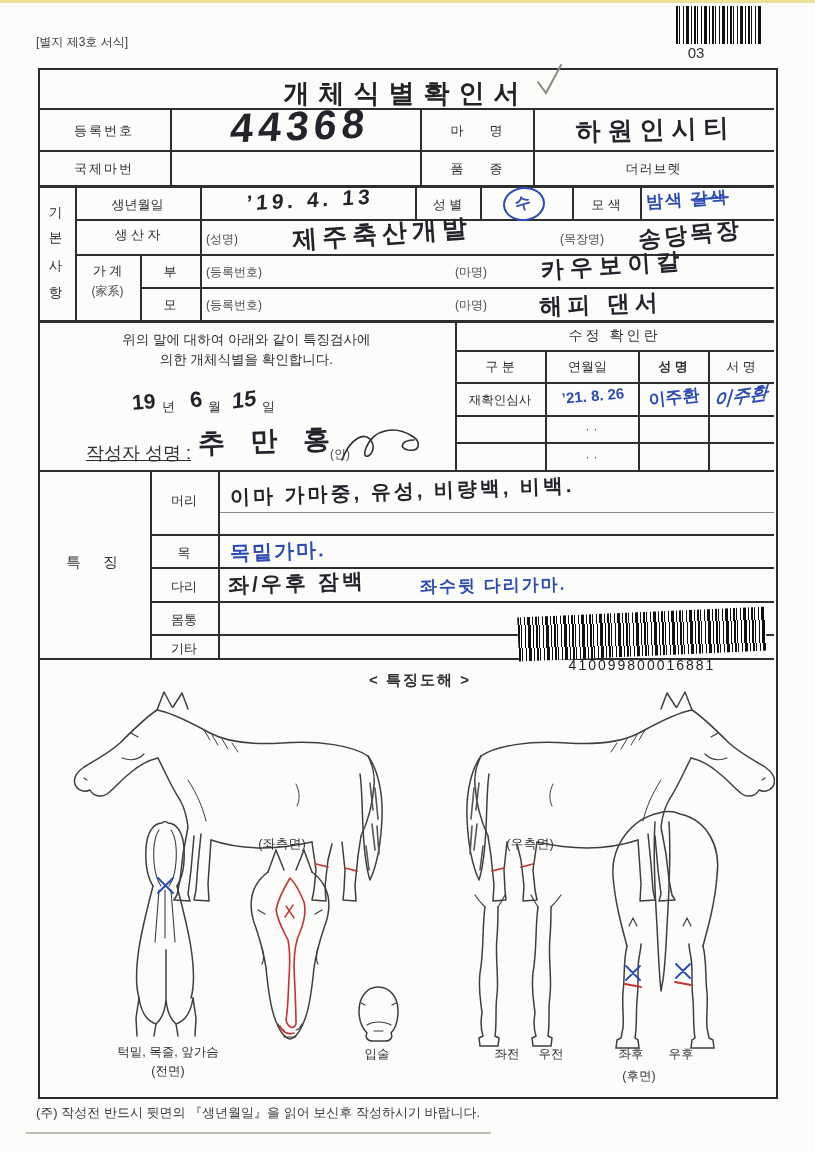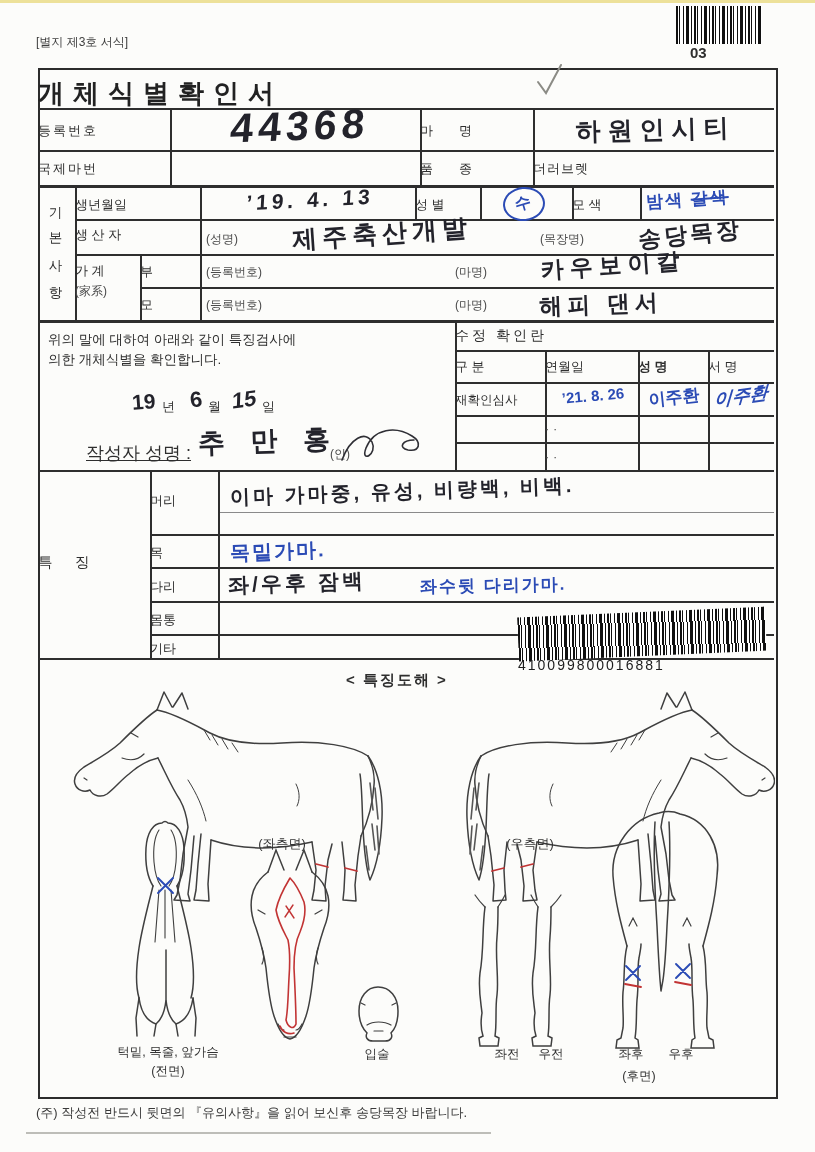--- a/index.html
+++ b/index.html
@@ -2,36 +2,36 @@
 <html><head>
 <meta charset="utf-8">
 <style>
   html,body{margin:0;padding:0;background:#e8e8e6;}
   #sheet{position:relative;width:815px;height:1152px;background:#fcfcfa;overflow:hidden;
          font-family:"Liberation Sans",sans-serif;color:#2b2b2b;}
   .abs{position:absolute;}
   .hl{position:absolute;background:#2e2e2e;height:1.5px;}
   .vl{position:absolute;background:#2e2e2e;width:1.5px;}
   .lbl{position:absolute;font-size:13px;color:#2e2e2e;}
-  .ctr{}
+  .ctr{text-align:center;}
   .hint{position:absolute;font-size:12px;color:#4a4a4a;}
   .hw{position:absolute;color:#23232b;font-weight:600;white-space:nowrap;}
   .hwblue{color:#2b4bb5;}
   .barcode{background:repeating-linear-gradient(90deg,#101010 0 2px,#fff 2px 3px,#101010 3px 4px,#fff 4px 7px,#101010 7px 8px,#fff 8px 10px,#101010 10px 13px,#fff 13px 15px,#101010 15px 16px,#fff 16px 18px);}
   svg text{font-family:"Liberation Sans",sans-serif;}
 </style>
 </head>
 <body>
 
 <div id="sheet">
 
   <div class="abs" style="left:0;top:45;width:815px;height:3px;background:rgba(224,203,74,.55);"></div>
   <div class="lbl" style="left:36px;top:34px;font-size:12px;color:#3d3d3d;">[별지 제3호 서식]</div>
   <div class="abs barcode" style="left:676px;top:6px;width:86px;height:38px;"></div>
-  <div class="lbl" style="left:690px;top:44px;width:72px;text-align:left;font-weight:700;font-size:15px;">03</div>
+  <div class="lbl" style="left:660px;top:44px;width:72px;text-align:center;font-weight:400;font-size:15px;">03</div>
 
   <div class="abs" style="left:38px;top:68px;width:736px;height:1027px;border:2px solid #2c2c2c;"></div>
 
   <div class="lbl ctr" style="left:38px;top:76px;width:736px;font-size:26px;font-weight:700;letter-spacing:9px;color:#222;">개체식별확인서</div>
   <svg class="abs" style="left:534px;top:62px;" width="30" height="36" viewBox="0 0 30 36">
       <path d="M4,20 L12,31 L27,3" fill="none" stroke="#8b8b85" stroke-width="2" stroke-linecap="round"></path>
     </svg>
 
   <div class="hl" style="left:38px;top:108px;width:736px;"></div>
   <div class="hl" style="left:38px;top:150px;width:736px;"></div>
@@ -85,21 +85,21 @@
     <span class="hw hwblue" style="position:absolute;left:10px;top:4px;font-size:16px;transform:rotate(-10deg);">수</span>
   </div>
   <div class="lbl ctr" style="left:572px;top:196px;width:68px;">모 색</div>
   <div class="hw hwblue" style="left:646px;top:188px;font-size:17px;letter-spacing:2px;transform:rotate(-4deg);">
     <span>밤색</span>
     <span style="text-decoration:line-through;text-decoration-thickness:2px;">갈색</span>
   </div>
   <div class="lbl ctr" style="left:75px;top:226px;width:125px;">생 산 자</div>
   <div class="hint" style="left:206px;top:231px;">(성명)</div>
   <div class="hw" style="left:252px;top:217px;width:260px;text-align:center;font-size:25px;letter-spacing:5px;transform:rotate(-4deg);">제주축산개발</div>
-  <div class="hint" style="left:540px;top:231px;">(목장명)</div>
+  <div class="hint" style="left:560px;top:231px;">(목장명)</div>
   <div class="hw" style="left:620px;top:219px;width:140px;text-align:center;font-size:23px;letter-spacing:3px;transform:rotate(-6deg);">송당목장</div>
   <div class="lbl ctr" style="left:75px;top:262px;width:65px;">가 계</div>
   <div class="hint ctr" style="left:75px;top:283px;width:65px;">(家系)</div>
   <div class="lbl ctr" style="left:140px;top:263px;width:60px;">부</div>
   <div class="lbl ctr" style="left:140px;top:296px;width:60px;">모</div>
   <div class="hint" style="left:206px;top:264px;">(등록번호)</div>
   <div class="hint" style="left:206px;top:297px;">(등록번호)</div>
   <div class="hint" style="left:455px;top:264px;">(마명)</div>
   <div class="hint" style="left:455px;top:297px;">(마명)</div>
   <div class="hw" style="left:508px;top:250px;width:210px;text-align:center;font-size:23px;letter-spacing:6px;transform:rotate(-4deg);">카우보이칼</div>
@@ -220,15 +220,15 @@
       <path d="M98,136 C102,152 100,168 102,182 C103,196 101,208 102,218 L104,228 L108,230 L109,238 L86,238 L87,230 L90,228 C88,216 89,204 88,190 C86,174 88,158 86,148 C85,142 84,138 84,134"></path>
       <path d="M24,116 L28,108 L32,116 M78,116 L82,108 L86,116" stroke-width="1.2"></path>
       <path d="M21,156 L35,170 M35,156 L21,170 M71,154 L85,168 M85,154 L71,168" stroke="#2b4bb5" stroke-width="1.9"></path>
       <path d="M20,174 L36,177 M70,172 L86,175" stroke="#c23434" stroke-width="1.8"></path>
     </g>
     <text x="592" y="400" font-size="12.5" fill="#333" text-anchor="middle">좌후</text>
     <text x="642" y="400" font-size="12.5" fill="#333" text-anchor="middle">우후</text>
     <text x="600" y="422" font-size="12.5" fill="#333" text-anchor="middle">(후면)</text>
   </svg>
 
-  <div class="lbl" style="left:36px;top:1104px;font-size:13px;color:#3a3a3a;">(주) 작성전 반드시 뒷면의 『유의사항』을 읽어 보신후 송당목장 바랍니다.</div>
+  <div class="lbl" style="left:36px;top:1104px;font-size:13px;color:#3a3a3a;">(주) 작성전 반드시 뒷면의 『생년월일』을 읽어 보신후 작성하시기 바랍니다.</div>
   <div class="abs" style="left:26px;top:1132px;width:465px;height:2px;background:#bdbdb8;"></div>
 </div>
 
 </body></html>

